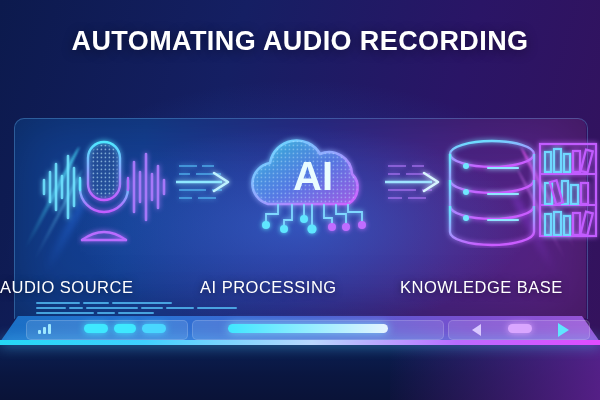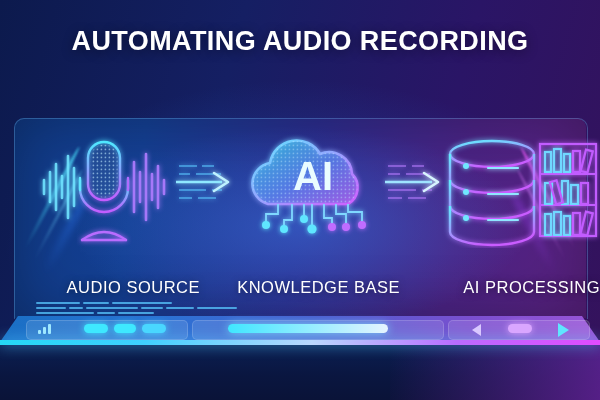--- a/index.html
+++ b/index.html
@@ -54,21 +54,21 @@
   .pill{position:absolute;top:324px;height:9px;border-radius:5px;z-index:24;}
 
   .bars{position:absolute;left:38px;top:324px;z-index:24;display:flex;align-items:flex-end;gap:2px;height:10px;}
   .bars i{display:block;width:3px;border-radius:1px;background:#9fe8ff;}
 
   .tri{position:absolute;top:324px;width:0;height:0;z-index:24;}
 
   
   .icons{position:absolute;left:16px;top:128px;width:600px;height:120px;z-index:12;}
   .labels{position:absolute;left:0;top:278px;width:600px;z-index:14;display:flex;}
-  .labels span{flex:1;text-align:right;color:#fff;font-size:16.5px;letter-spacing:.5px;
+  .labels span{flex:1;text-align:left;color:#fff;font-size:16.5px;letter-spacing:.5px;
     text-shadow:0 1px 7px rgba(0,0,0,.5);}
 </style>
 </head>
 <body>
 
 <div id="stage">
 
   <div class="title">
     <div>AUTOMATING AUDIO RECORDING</div>
   </div>
@@ -274,22 +274,22 @@
           <g transform="rotate(14 570 96)">
               <rect x="567" y="84" width="7" height="23"></rect>
             </g>
         </g>
       </g>
     </svg>
   </div>
 
   <div class="labels">
     <span>AUDIO SOURCE</span>
+    <span>AI PROCESSING</span>
     <span>KNOWLEDGE BASE</span>
-    <span>AI PROCESSING</span>
   </div>
 
   <div class="deck"></div>
 
   <div class="grp" style="left:26px;width:160px;"></div>
   <div class="bars">
     <i style="height:4px"></i>
       <i style="height:7px"></i>
       <i style="height:10px"></i>
   </div>

